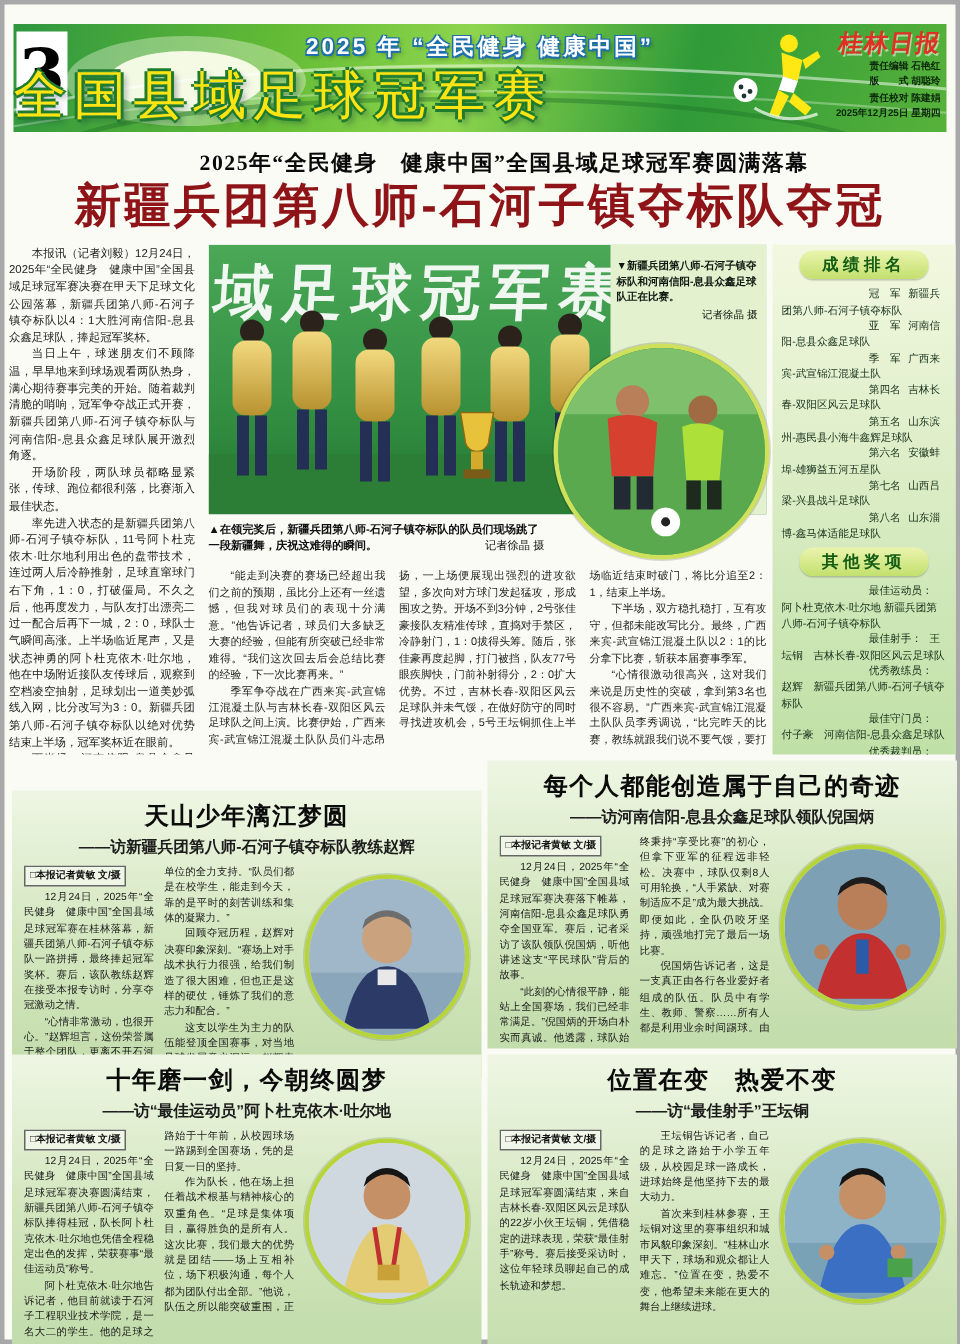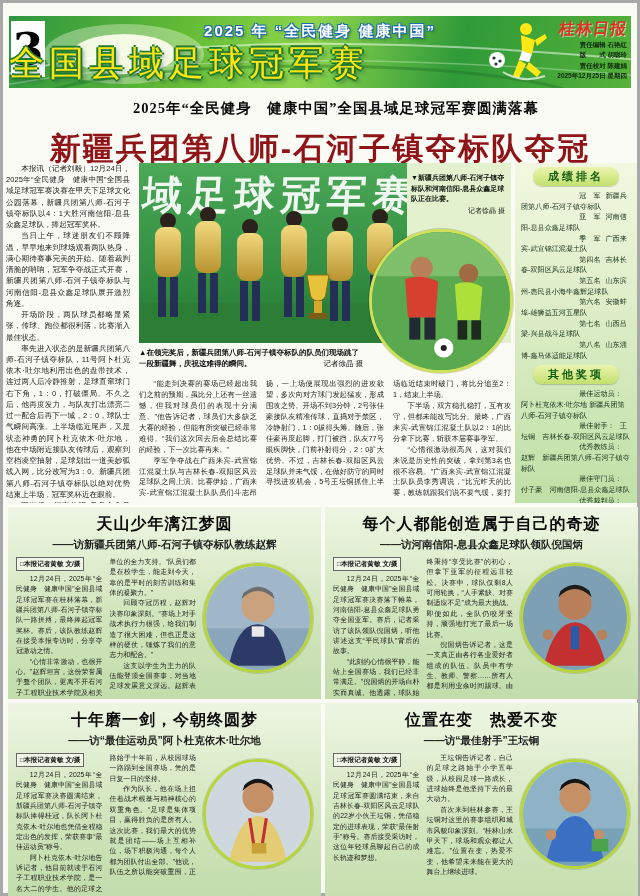--- a/index.html
+++ b/index.html
@@ -24,21 +24,21 @@
   .banner-right{position:absolute;right:4px;top:3px;width:118px;text-align:right;z-index:3;}
   .paper-name{font-size:16px;font-weight:900;color:#e03022;letter-spacing:1px;transform:skewX(-8deg);
     font-family:"DejaVu Serif",serif;text-shadow:1px 1px 0 rgba(255,255,255,.55);}
   .banner-info div{font-size:6.5px;color:#0c260c;line-height:1.6;font-weight:700;}
   .banner-player{position:absolute;right:78px;top:4px;width:70px;height:66px;z-index:2;}
 
   
   .kicker{position:absolute;top:96px;left:0;width:100%;text-align:center;font-size:14.5px;font-weight:900;
     color:#0a0a0a;letter-spacing:1px;font-family:"Liberation Serif","DejaVu Serif",serif;margin-left:16px;}
   .headline{position:absolute;top:113px;left:0;width:100%;text-align:center;font-size:31px;font-weight:900;
-    color:#8e1418;letter-spacing:2px;margin-top:12px;}
+    color:#8e1418;letter-spacing:2px;}
 
   
   .col-left{position:absolute;left:3px;top:160px;width:124px;height:340px;overflow:hidden;
     font-size:7.6px;line-height:1.48;text-align:justify;color:#1c1c1c;}
   .col-left p,.cols-3 p{margin:0;text-indent:2em;}
   .photo-main{position:absolute;left:136px;top:160px;width:372px;height:180px;overflow:hidden;}
   .photo-inset-caption{position:absolute;left:408px;top:170px;width:94px;font-size:7px;font-weight:700;
     line-height:1.5;color:#101810;z-index:4;}
   .photo-inset-caption .credit{display:block;text-align:right;font-weight:400;margin-top:1px;}
   .photo-circle-inset{position:absolute;left:366px;top:226px;width:138px;height:138px;border-radius:50%;
@@ -55,21 +55,21 @@
   .pill{width:86px;margin:4px auto 5px;background:linear-gradient(180deg,#eaf4ae,#c3e06e);border-radius:9px;
     text-align:center;font-size:11px;font-weight:900;color:#135c13;padding:2px 0;letter-spacing:3px;
     box-shadow:0 1px 1px rgba(0,0,0,.2);}
   .side-list{padding:0 6px;font-size:7.1px;line-height:1.5;color:#15301a;}
   .side-list > div{text-indent:2em;}
   .side-list .lbl{margin-right:5px;margin-left:44px;}
 
   
   .quad{position:absolute;width:313px;overflow:hidden;
     background:linear-gradient(180deg,#eef6e3,#d2e6bd 55%,#c2dcab);}
-  #q1{left:5px;top:504px;height:192px}
+  #q1{left:5px;top:524px;height:192px}
   #q2{left:322px;top:504px;height:192px}
   #q3{left:5px;top:700px;height:193px}
   #q4{left:322px;top:700px;height:222px}
   .quad h2{margin:7px 4px 0;text-align:center;font-size:16px;font-weight:900;color:#0b0b0b;letter-spacing:1px;
     font-family:"Liberation Serif","DejaVu Serif",serif;}
   .quad h3{margin:3px 0 3px;text-align:center;font-size:10.5px;font-weight:700;color:#1d1d1d;}
   .quad .content{display:flex;padding:2px 8px 4px;gap:7px;}
   .quad .text{flex:1;column-count:2;column-gap:7px;font-size:6.9px;line-height:1.5;text-align:justify;
     color:#1a1a1a;height:142px;overflow:hidden;}
   .quad .text p{margin:0;text-indent:2em;}

